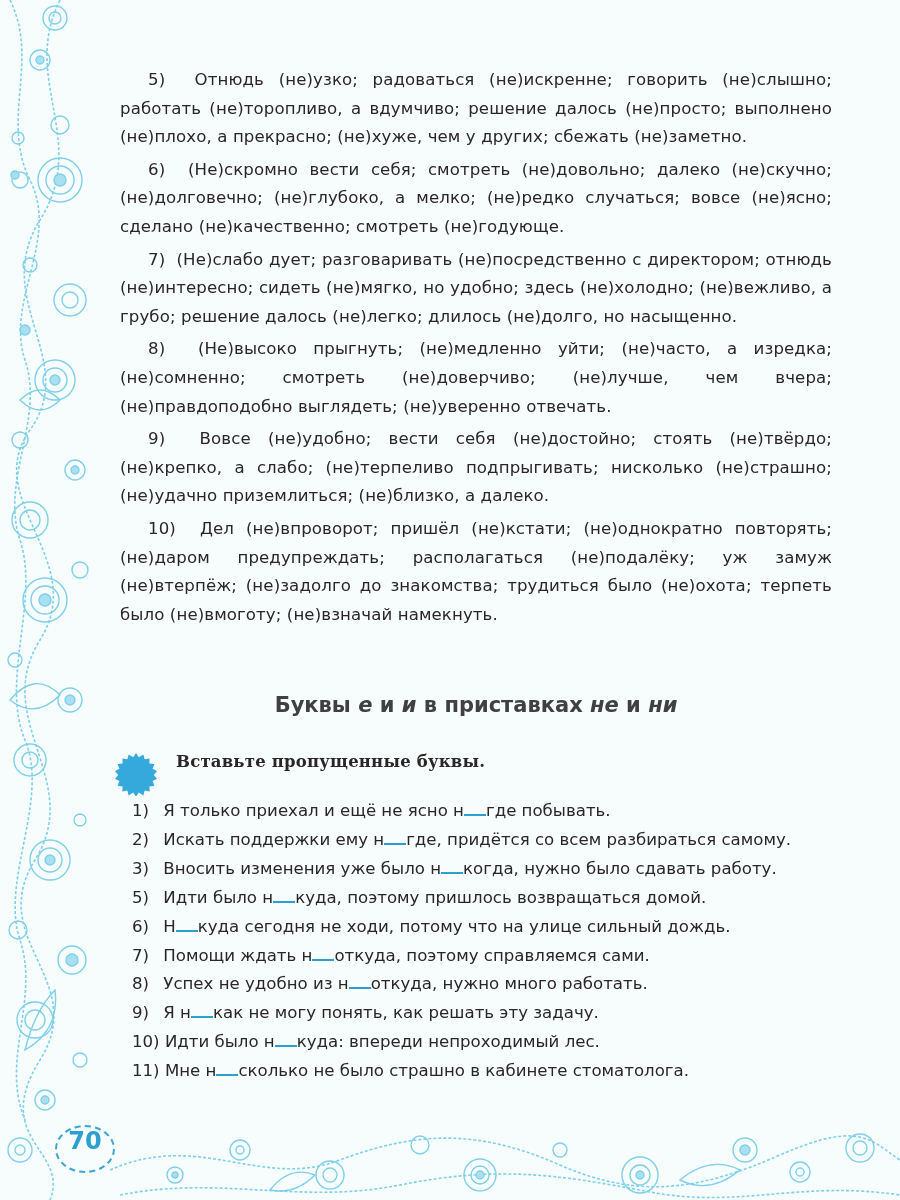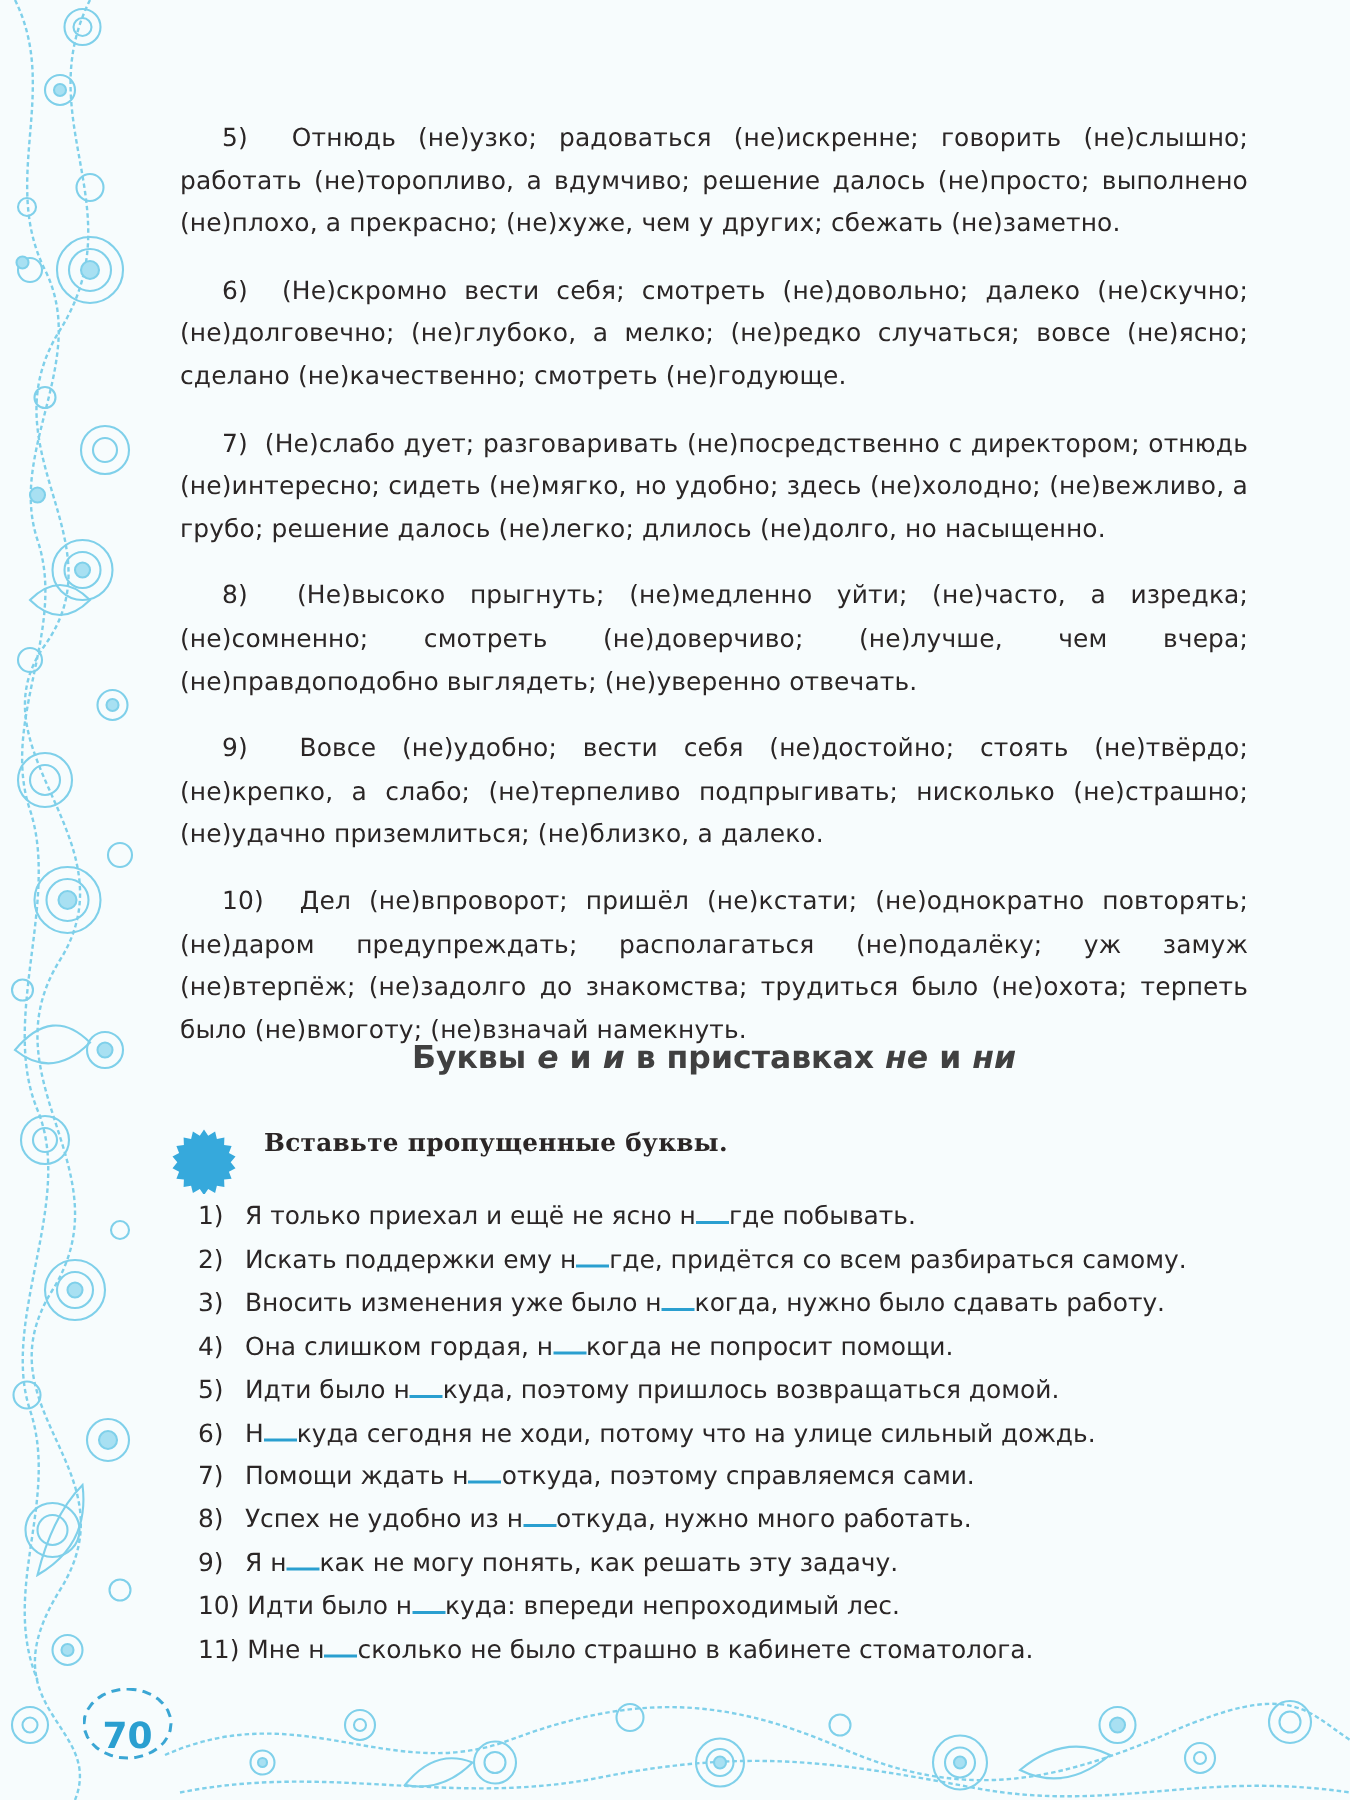--- a/index.html
+++ b/index.html
@@ -17,21 +17,21 @@
     position: absolute; left: 0; bottom: 0; width: 900px; height: 80px;
   }
   .content {
     position: absolute; left: 120px; top: 62px; width: 712px;
   }
   .para {
     font-size: 16.6px;
     line-height: 28.6px;
     text-align: justify;
     text-indent: 28px;
-    margin: 16px 0 0 0;
+    margin: 4px 0 0 0;
     letter-spacing: 0.1px;
   }
   .section-title {
     position: absolute; left: 120px; width: 712px; top: 673px;
     text-align: center;
     color: #404040;
     font-weight: bold;
     font-size: 21px;
     line-height: 30px;
   }
@@ -63,21 +63,21 @@
   .exercise .blank {
     display: inline-block; width: 22px;
     border-bottom: 2px solid #2a9fd0;
     height: 14px; vertical-align: baseline;
   }
   .page-num {
     position: absolute; left: 55px; top: 1125px;
     width: 56px; height: 44px;
     border: 2px dashed #3aa6d4;
     border-radius: 50%;
-    display: flex; align-items: flex-end; justify-content: center;
+    display: flex; align-items: flex-start; justify-content: center;
     color: #2a9fd0; font-size: 24px; font-weight: bold;
     background: #f7fcfd;
   }
 </style>
 </head>
 <body>
 
 <svg class="ornament-left" viewBox="0 0 108 1200" xmlns="http://www.w3.org/2000/svg">
   <g fill="none" stroke="#7fd0ea" stroke-width="1.6" stroke-dasharray="3 2">
     <path d="M60 0 C 20 80, 90 140, 40 220 S 80 360, 30 430 S 90 560, 40 640 S 85 780, 35 860 S 90 980, 40 1060 S 70 1150, 50 1200"></path>
@@ -184,21 +184,20 @@
   <svg class="task-badge" viewBox="0 0 44 44" xmlns="http://www.w3.org/2000/svg">
     <polygon fill="#36a9dc" points="22,1 24.8,5.2 29.4,2.4 30.6,7.3 35.6,6.4 35.4,11.4 40.4,12 38.6,16.7 43,19 39.8,22.9 43,26.8 38.6,29.1 40.4,33.8 35.4,34.4 35.6,39.4 30.6,38.5 29.4,43.4 24.8,40.6 22,44.8 19.2,40.6 14.6,43.4 13.4,38.5 8.4,39.4 8.6,34.4 3.6,33.8 5.4,29.1 1,26.8 4.2,22.9 1,19 5.4,16.7 3.6,12 8.6,11.4 8.4,6.4 13.4,7.3 14.6,2.4 19.2,5.2"></polygon>
   </svg>
   <span class="task-text">Вставьте пропущенные буквы.</span>
 </div>
 
 <ul class="exercise">
   <li><span class="num">1)</span> <span>Я только приехал и ещё не ясно н</span><span class="blank"></span><span>где побывать.</span></li>
   <li><span class="num">2)</span> <span>Искать поддержки ему н</span><span class="blank"></span><span>где, придётся со всем разбираться самому.</span></li>
   <li><span class="num">3)</span> <span>Вносить изменения уже было н</span><span class="blank"></span><span>когда, нужно было сдавать работу.</span></li>
-  <li><span class="num">4)</span> <span>Она слишком гордая, н</span><span class="blank"></span><span>когда не попросит помощи.</span></li>
   <li><span class="num">5)</span> <span>Идти было н</span><span class="blank"></span><span>куда, поэтому пришлось возвращаться домой.</span></li>
   <li><span class="num">6)</span> <span>Н</span><span class="blank"></span><span>куда сегодня не ходи, потому что на улице сильный дождь.</span></li>
   <li><span class="num">7)</span> <span>Помощи ждать н</span><span class="blank"></span><span>откуда, поэтому справляемся сами.</span></li>
   <li><span class="num">8)</span> <span>Успех не удобно из н</span><span class="blank"></span><span>откуда, нужно много работать.</span></li>
   <li><span class="num">9)</span> <span>Я н</span><span class="blank"></span><span>как не могу понять, как решать эту задачу.</span></li>
   <li><span class="num">10)</span> <span>Идти было н</span><span class="blank"></span><span>куда: впереди непроходимый лес.</span></li>
   <li><span class="num">11)</span> <span>Мне н</span><span class="blank"></span><span>сколько не было страшно в кабинете стоматолога.</span></li>
 </ul>
 
 <div class="page-num">

